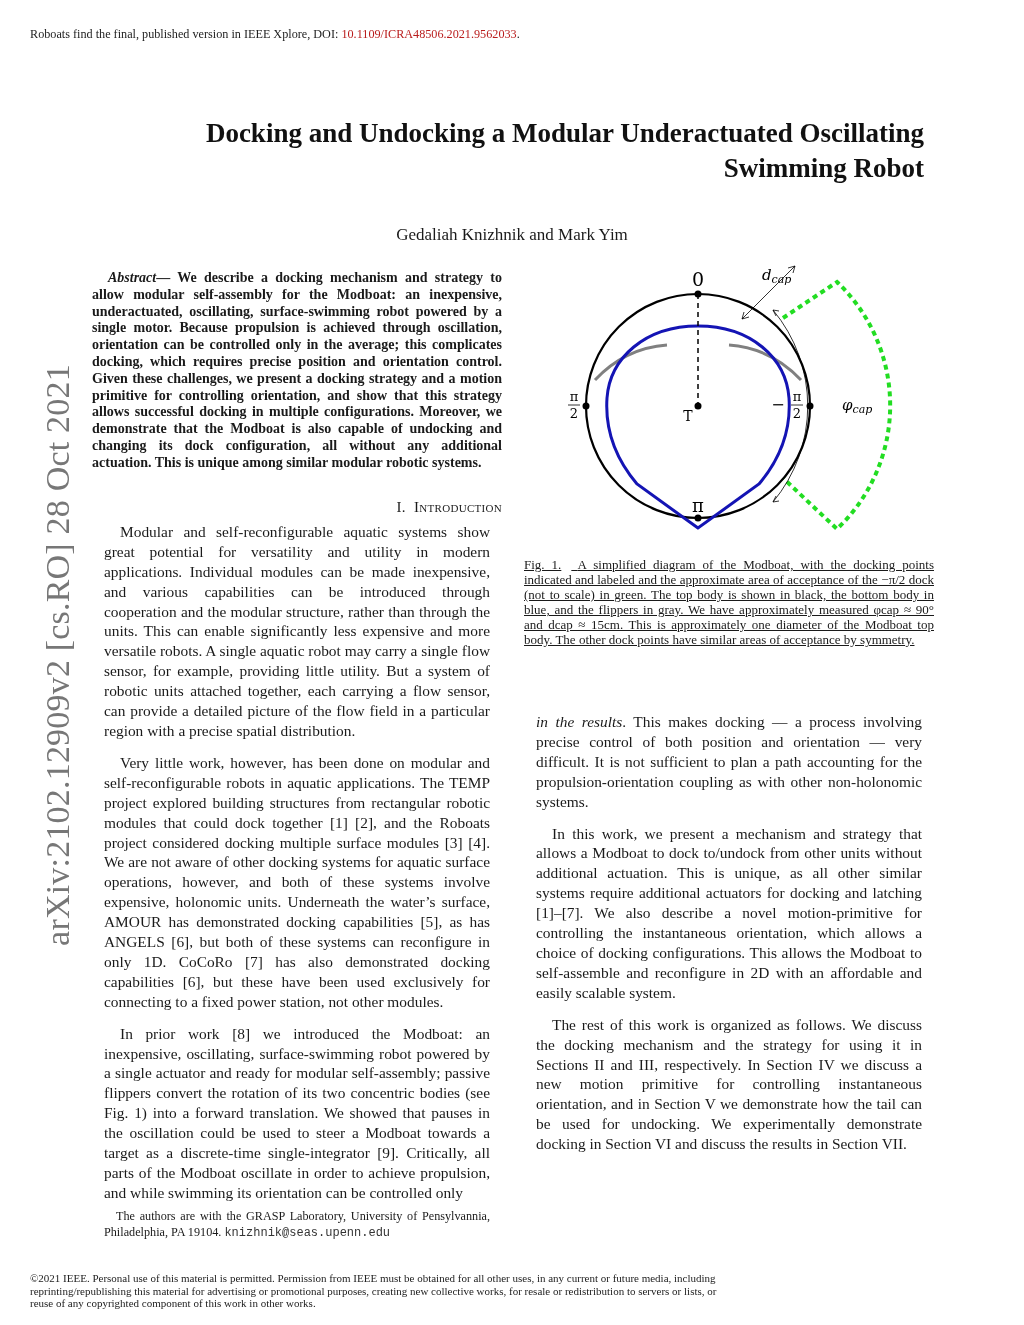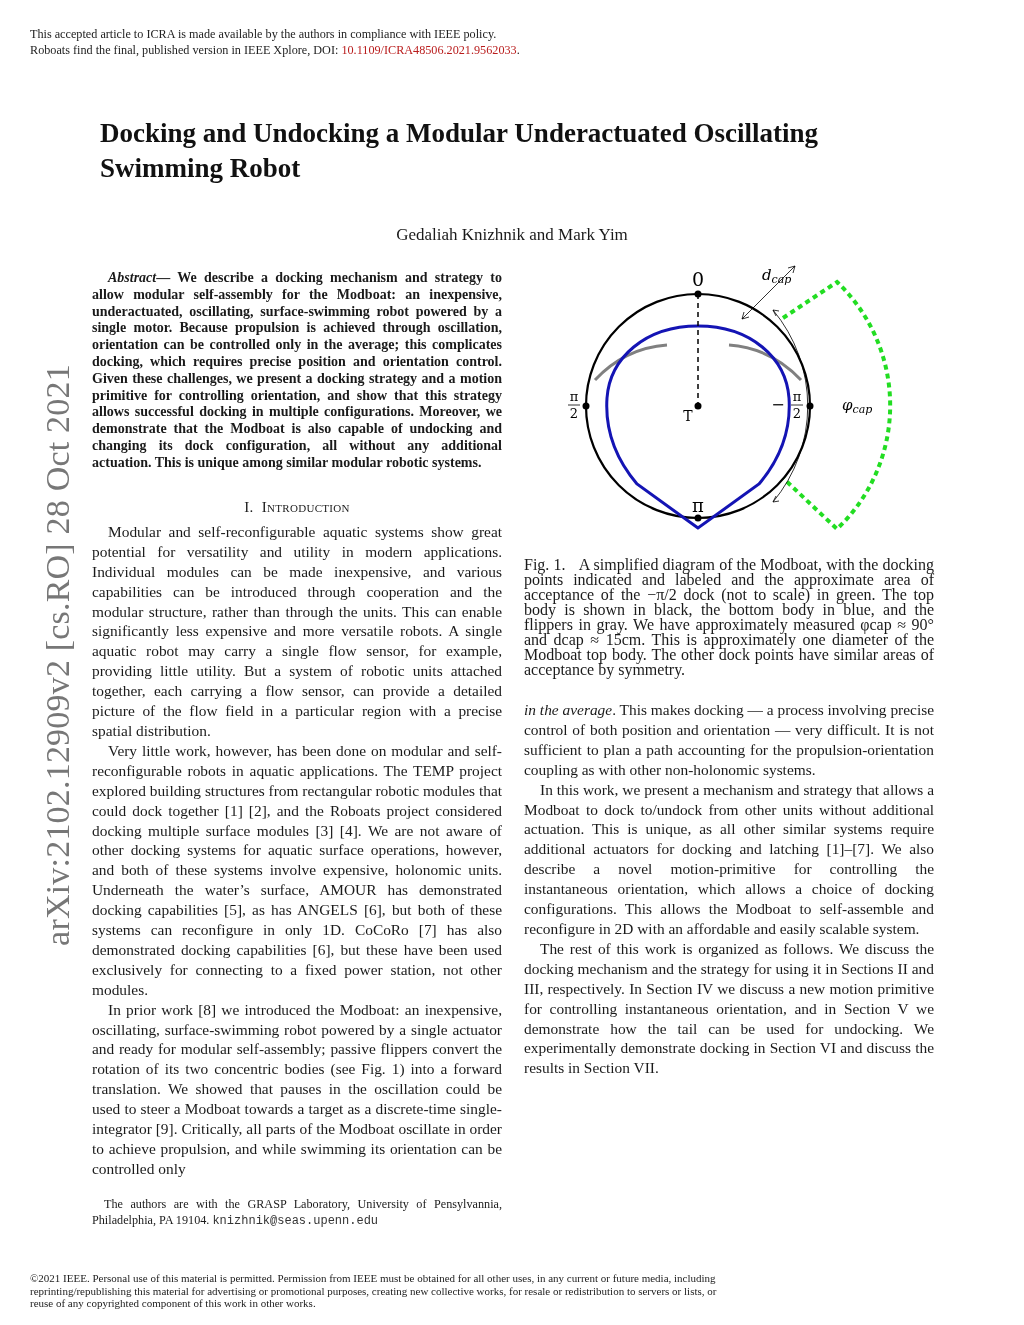--- a/index.html
+++ b/index.html
@@ -2,45 +2,44 @@
 <html><head>
 <meta charset="utf-8">
 <style>
   html, body { margin: 0; padding: 0; background: #ffffff; }
   body { width: 1024px; height: 1325px; position: relative; overflow: hidden;
          font-family: "Liberation Serif", "DejaVu Serif", serif; color: #1a1a1a; }
   .notice { position: absolute; left: 30px; top: 26px; font-size: 12.2px; line-height: 16px; color: #222; }
   .notice a { color: #b91c1c; text-decoration: none; }
   .arxiv { position: absolute; left: 58px; top: 655px; transform: translate(-50%, -50%) rotate(-90deg);
            white-space: nowrap; font-size: 34px; color: #777; letter-spacing: 0.2px; }
-  .title { position: absolute; left: 100px; width: 824px; top: 116px; text-align: left;
+  .title { position: absolute; left: 100px; width: 824px; top: 116px; text-align: right;
            font-size: 27px; font-weight: bold; line-height: 35px; color: #111; }
   .authors { position: absolute; left: 100px; width: 824px; top: 225px; text-align: center; font-size: 17px; }
   .col { position: absolute; font-size: 15.4px; line-height: 19.9px; text-align: justify; }
   .col.left { left: 92px; width: 410px; }
   .col.right { left: 524px; width: 410px; }
   .abstract { top: 270px; font-weight: bold; font-size: 14px; line-height: 16.8px; }
   .abstract .lead { font-style: italic; }
-  .p { text-indent: 16px; margin: 0; }
+  .p { text-indent: 16px; margin: 12px; }
   .p.noind { text-indent: 0; }
-  .sec { text-align: center; font-size: 15px; letter-spacing: 0.3px; margin: 0; }
+  .sec { text-align: right; font-size: 15px; letter-spacing: 0.3px; margin: 0; }
   .sec .sc { font-variant: small-caps; }
   .footnote { position: absolute; left: 92px; width: 410px; top: 1196px; font-size: 12.2px; line-height: 16px; text-align: justify; }
   .footnote .p { text-indent: 12px; }
   .mono { font-family: "Liberation Mono", "DejaVu Sans Mono", monospace; font-size: 12px; color: #333; }
   .copyright { position: absolute; left: 30px; top: 1272px; width: 700px; font-size: 11px; line-height: 12.5px; color: #222; }
   .fig { position: absolute; left: 555px; top: 258px; width: 360px; height: 285px; }
-  .caption { position: absolute; left: 524px; top: 557px; width: 410px; font-size: 16px; line-height: 15px; text-align: justify; }
+  .caption { position: absolute; left: 524px; top: 557px; width: 410px; font-size: 13px; line-height: 15px; text-align: justify; text-decoration: underline; }
   .caption .lab { margin-right: 10px; }
 </style>
 </head>
 <body>
 
 <div class="notice">
-  <div>This accepted article to ICRA is made available by the authors in compliance with IEEE policy.</div>
   <div><span>Roboats find the final, published version in IEEE Xplore, DOI: </span><a>10.1109/ICRA48506.2021.9562033</a><span>.</span></div>
 </div>
 
 <div class="arxiv">arXiv:2102.12909v2  [cs.RO]  28 Oct 2021</div>
 
 <div class="title">Docking and Undocking a Modular Underactuated Oscillating Swimming Robot</div>
 <div class="authors">Gedaliah Knizhnik and Mark Yim</div>
 
 <div class="col left abstract">
   <p class="p" style="text-indent:16px;margin:0"><span class="lead">Abstract</span><span>—</span><span> We describe a docking mechanism and strategy to allow modular self-assembly for the Modboat: an inexpensive, underactuated, oscillating, surface-swimming robot powered by a single motor. Because propulsion is achieved through oscillation, orientation can be controlled only in the average; this complicates docking, which requires precise position and orientation control. Given these challenges, we present a docking strategy and a motion primitive for controlling orientation, and show that this strategy allows successful docking in multiple configurations. Moreover, we demonstrate that the Modboat is also capable of undocking and changing its dock configuration, all without any additional actuation. This is unique among similar modular robotic systems.</span></p>
@@ -94,18 +93,18 @@
   <line x1="236" y1="147" x2="248" y2="147" stroke="#000" stroke-width="0.8"></line>
   <text x="242" y="160" text-anchor="middle" font-family="DejaVu Serif, serif" font-size="13">2</text>
   <text x="143" y="254" text-anchor="middle" font-family="DejaVu Serif, serif" font-size="18">π</text>
   <text x="207" y="22" font-family="DejaVu Serif, serif" font-size="15" font-style="italic"><tspan>d</tspan><tspan font-size="11" dy="3">cap</tspan></text>
   <text x="287" y="152" font-family="DejaVu Serif, serif" font-size="15" font-style="italic"><tspan>φ</tspan><tspan font-size="11" dy="3">cap</tspan></text>
 </svg>
 
 <div class="caption"><span class="lab">Fig. 1.</span> <span>A simplified diagram of the Modboat, with the docking points indicated and labeled and the approximate area of acceptance of the −π/2 dock (not to scale) in green. The top body is shown in black, the bottom body in blue, and the flippers in gray. We have approximately measured φcap ≈ 90° and dcap ≈ 15cm. This is approximately one diameter of the Modboat top body. The other dock points have similar areas of acceptance by symmetry.</span></div>
 
 <div class="col right" style="top:700px">
-  <p class="p noind"><i>in the average</i><span>. This makes docking — a process involving precise control of both position and orientation — very difficult. It is not sufficient to plan a path accounting for the propulsion-orientation coupling as with other non-holonomic systems.</span></p>
+  <p class="p noind"><i>in the results</i><span>. This makes docking — a process involving precise control of both position and orientation — very difficult. It is not sufficient to plan a path accounting for the propulsion-orientation coupling as with other non-holonomic systems.</span></p>
   <p class="p">In this work, we present a mechanism and strategy that allows a Modboat to dock to/undock from other units without additional actuation. This is unique, as all other similar systems require additional actuators for docking and latching [1]–[7]. We also describe a novel motion-primitive for controlling the instantaneous orientation, which allows a choice of docking configurations. This allows the Modboat to self-assemble and reconfigure in 2D with an affordable and easily scalable system.</p>
   <p class="p">The rest of this work is organized as follows. We discuss the docking mechanism and the strategy for using it in Sections II and III, respectively. In Section IV we discuss a new motion primitive for controlling instantaneous orientation, and in Section V we demonstrate how the tail can be used for undocking. We experimentally demonstrate docking in Section VI and discuss the results in Section VII.</p>
 </div>
 
 <div class="copyright">©2021 IEEE. Personal use of this material is permitted. Permission from IEEE must be obtained for all other uses, in any current or future media, including reprinting/republishing this material for advertising or promotional purposes, creating new collective works, for resale or redistribution to servers or lists, or reuse of any copyrighted component of this work in other works.</div>
 
 </body></html>

